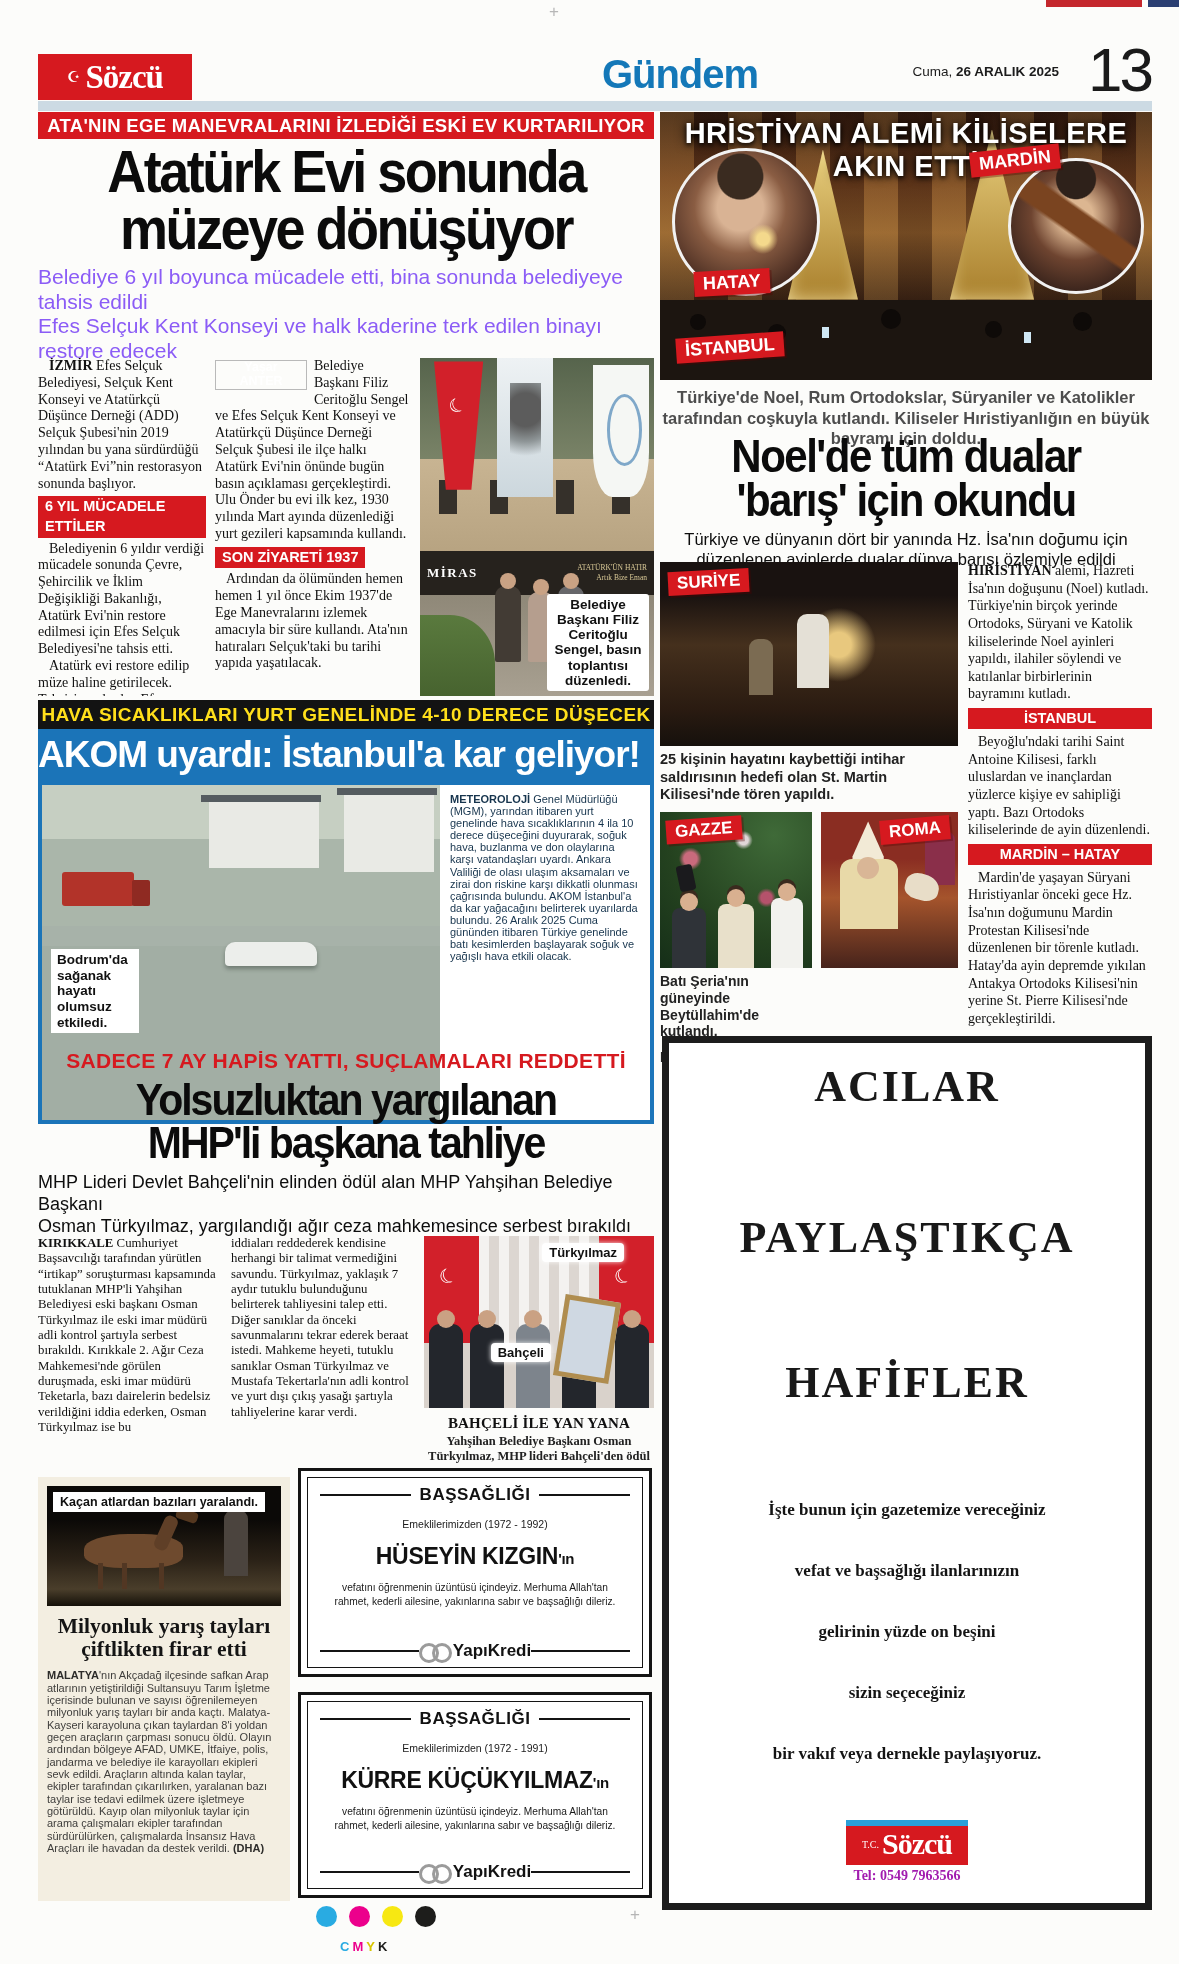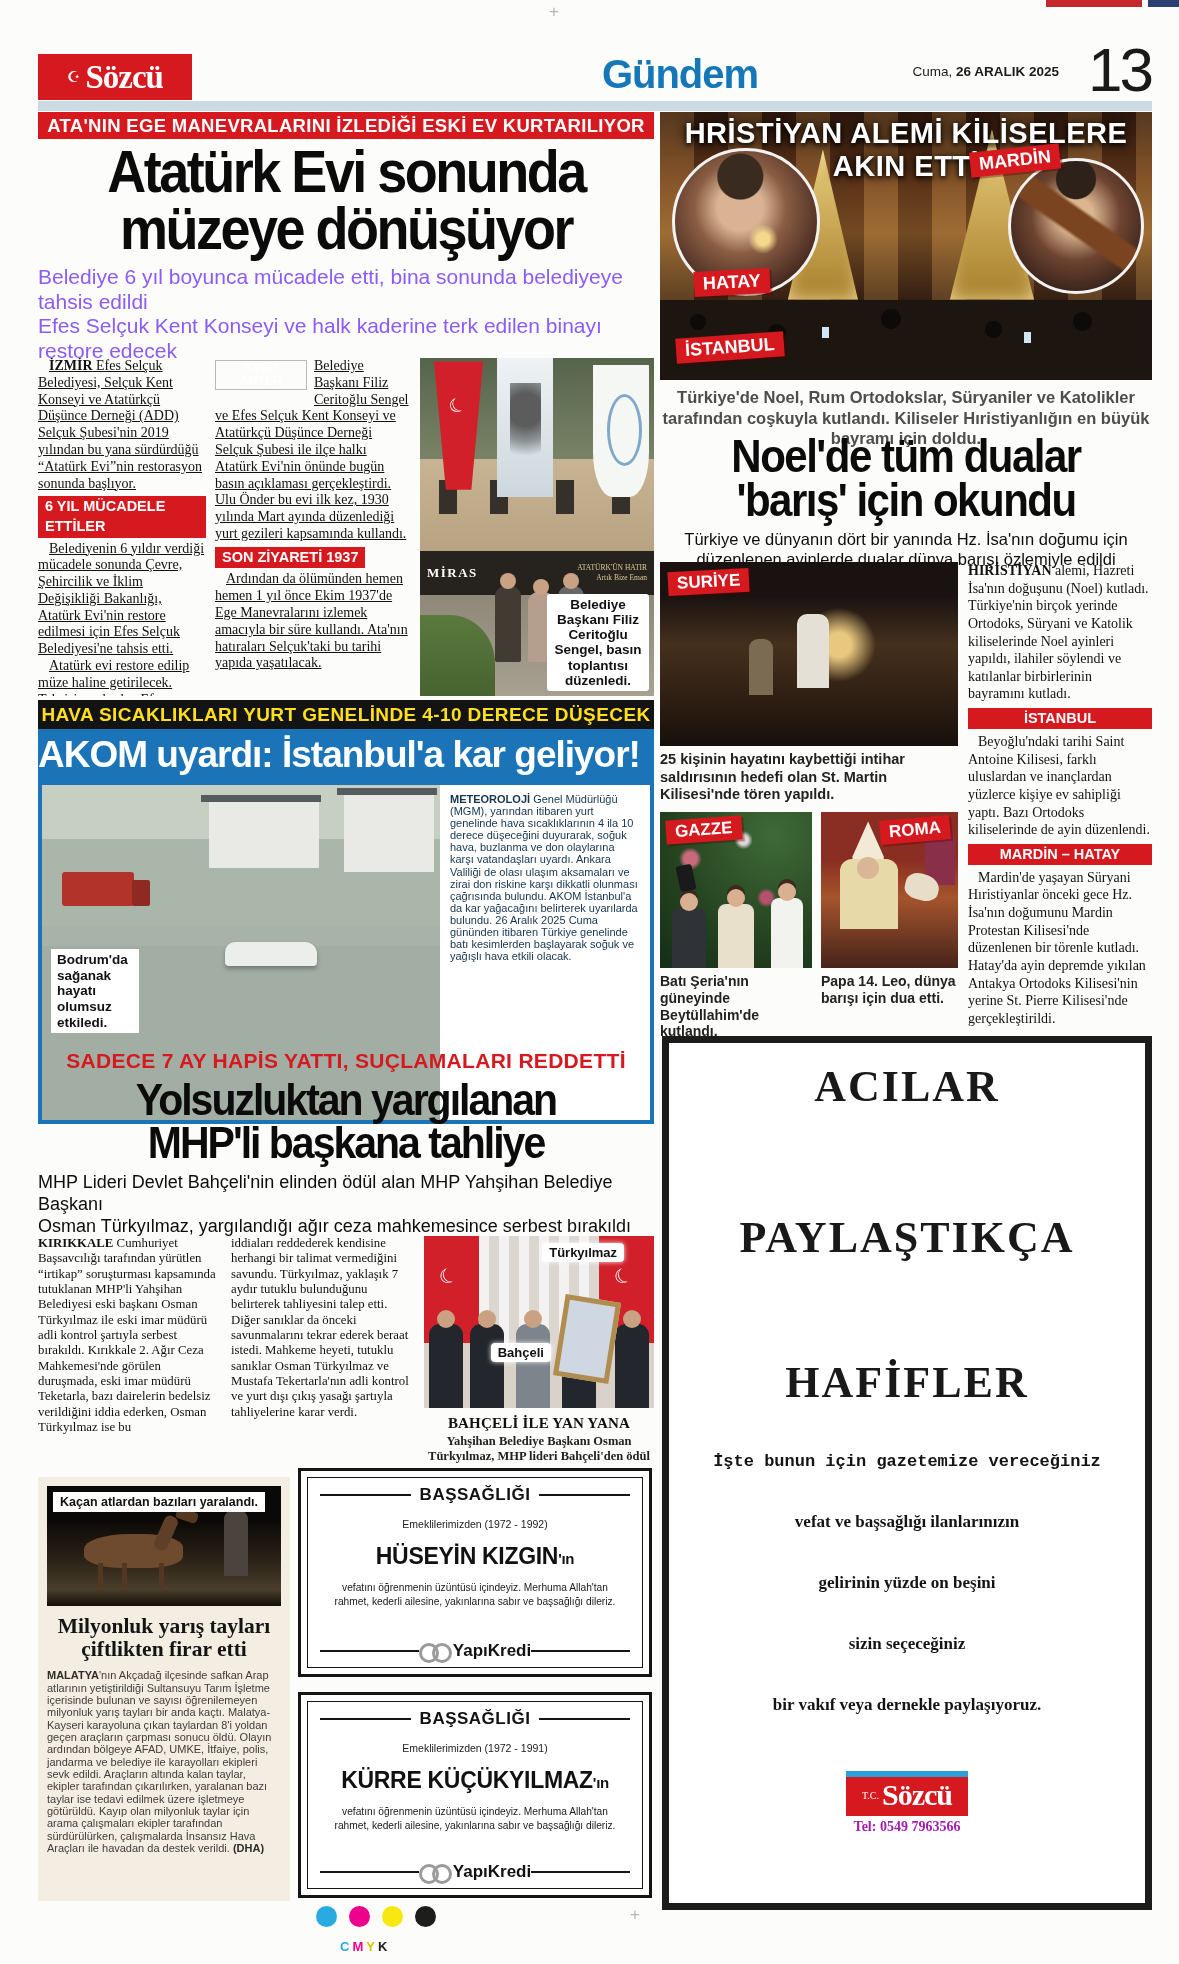--- a/index.html
+++ b/index.html
@@ -37,21 +37,21 @@
 
   
   #sec-ata { left:38px; top:112px; width:616px; height:584px; }
   #ata-headline { margin-top:3px; text-align:center; font-weight:800; font-size:54px;
       line-height:.97; letter-spacing:-2.5px; color:#0b0b0b;
       transform:scaleY(1.1); transform-origin:top; }
   #ata-deck { margin-top:18px; font-size:21px; line-height:1.18; color:#8b5cf6; }
   #ata-body { position:absolute; left:0; right:0; top:246px; bottom:0; display:flex;
       gap:9px; font-family:"Liberation Serif",serif; font-size:14px; line-height:1.2;
       overflow:hidden; }
-  #ata-body p { margin:0; text-indent:11px;text-decoration:underline; }
+  #ata-body p { margin:0; text-indent:11px; }
   .colA { width:168px; } .colB { width:196px; }
   .portrait { float:left; width:92px; margin:2px 7px 3px 0; border:1px solid #b9b9b9; }
   .portrait .ph { height:80px;
       background: linear-gradient(180deg,#e9e3da 0 12%,transparent 30%),
       radial-gradient(circle at 50% 30%, #3d2f26 0 20%, transparent 21%),
       radial-gradient(circle at 50% 46%, #e3bd9c 0 26%, #caa17f 40%, #9b7557 60%, #746052 100%);
       background-color:#d8cfc4; }
   .portrait .plabel { background:#d6191f; color:#fff; text-align:center;
       font:800 12.5px/1.1 "Liberation Sans",sans-serif; padding:2px 0; }
   .portrait .plabel span { display:block; }
@@ -162,21 +162,21 @@
       border-radius:12px 12px 0 0; }
   .pope::before { content:""; position:absolute; top:-2px; left:17px; width:22px; height:22px;
       border-radius:50%; background:#d9b696; }
   .bimbo { position:absolute; right:14%; top:40%; width:34px; height:26px; background:#e8ddc8;
       border-radius:40% 50% 40% 40%; transform:rotate(14deg); }
   .cardinal { position:absolute; right:2%; top:12%; width:30px; height:54px; background:#8a2f4a;
       border-radius:9px 9px 0 0; }
   .cardinal::before { content:""; position:absolute; top:-13px; left:7px; width:16px; height:16px;
       border-radius:50%; background:#dfb28c; }
   .tag-roma { right:8px; top:6px; transform:rotate(-5deg); font-size:17px; }
-  .gr-caps { display:flex; gap:9px; margin-top:5px; }
+  .gr-caps { display:flex; gap:9px; margin-top:5px;flex-direction:column; }
   .gz-cap { width:152px; font-weight:800; font-size:14px; line-height:1.2; color:#222; }
   .rm-cap { flex:1; font-weight:800; font-size:14px; line-height:1.2; color:#222; }
   .noel-right { flex:1; font-family:"Liberation Serif",serif; font-size:14px;
       line-height:1.26; overflow:hidden; }
   .noel-right p { margin:0; text-indent:10px; }
   .red-sub-wide { display:block; background:#d6191f; color:#fff; text-align:center;
       font:800 14.5px/1.45 "Liberation Sans",sans-serif; margin:5px 0 4px; }
 
   
   #sec-akom { left:38px; top:700px; width:616px; height:424px; }
@@ -287,21 +287,21 @@
       height:14px; border:3px solid #9b9b9b; border-radius:50%; }
   .yk-icon::before { left:0; } .yk-icon::after { left:13px; }
   .yk-text { font-weight:800; font-size:17px; color:#121212; }
 
   
   #sec-ad { left:662px; top:1036px; width:490px; height:874px; border:7px solid #1c1c1c;
       background:#fff; font-family:"Liberation Serif",serif; text-align:center; }
   .ad-title { font-weight:700; font-size:44px; letter-spacing:2px; color:#191919; }
   .ad-t1 { margin-top:18px; } .ad-t2 { margin-top:100px; } .ad-t3 { margin-top:94px; }
   .ad-line { font-weight:700; font-size:17px; color:#141414; }
-  .ad-b1 { margin-top:44px;font-family:Liberation Mono, monospace; } .ad-b2,.ad-b3,.ad-b4,.ad-b5 { margin-top:41px; }
+  .ad-b1 { margin-top:92px; } .ad-b2,.ad-b3,.ad-b4,.ad-b5 { margin-top:41px; }
   .ad-logo { display:inline-block; position:relative; background:#d6191f;
       padding:1px 16px 4px; margin-top:62px; }
   .ad-logo .bar { position:absolute; top:-6px; left:0; right:0; height:6px; background:#2b9fd8; }
   .ad-logo .tc { color:#fff; font-size:10px; vertical-align:6px; margin-right:3px; }
   .ad-logo .t { color:#fff; font-weight:700; font-size:30px; letter-spacing:-1px; }
   .ad-tel { font-weight:700; font-size:14px; margin-top:3px; color:#a21caf; }
 
   
   #footer-dots { left:316px; top:1906px; display:flex; gap:12px; }
   .dot { width:21px; height:21px; border-radius:50%; }

